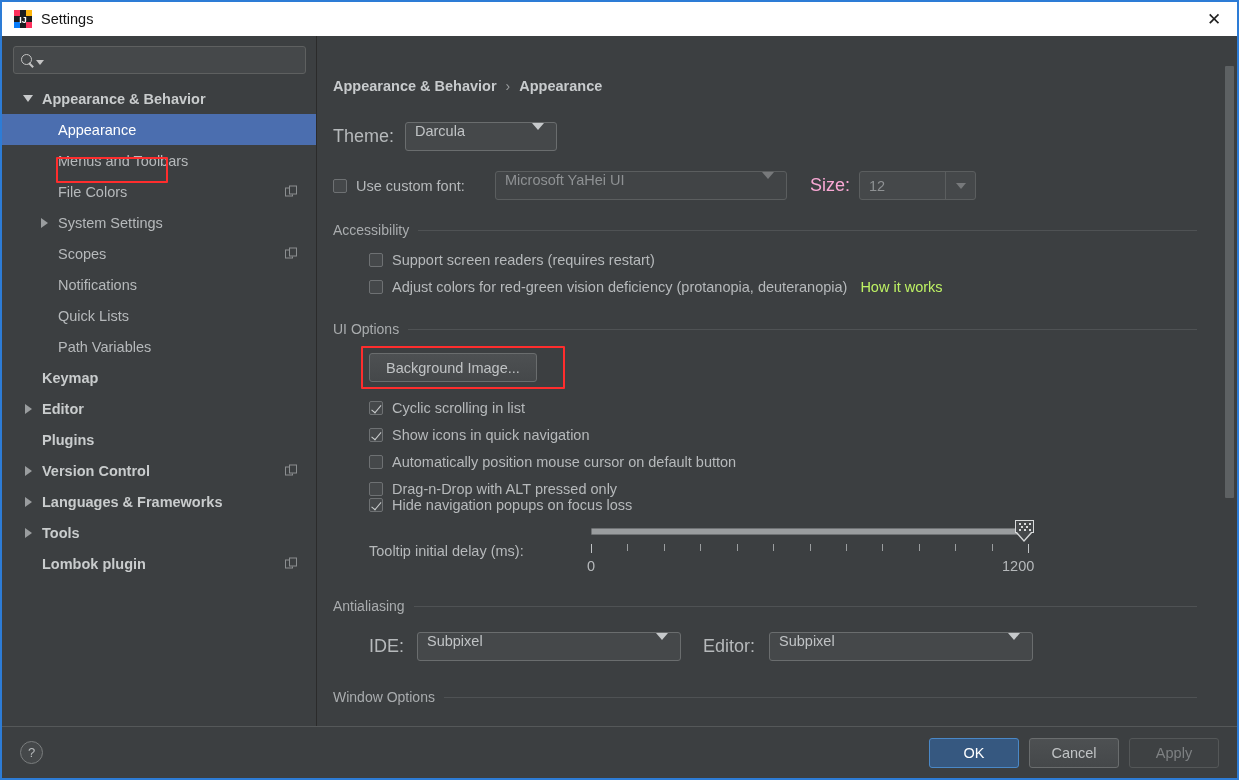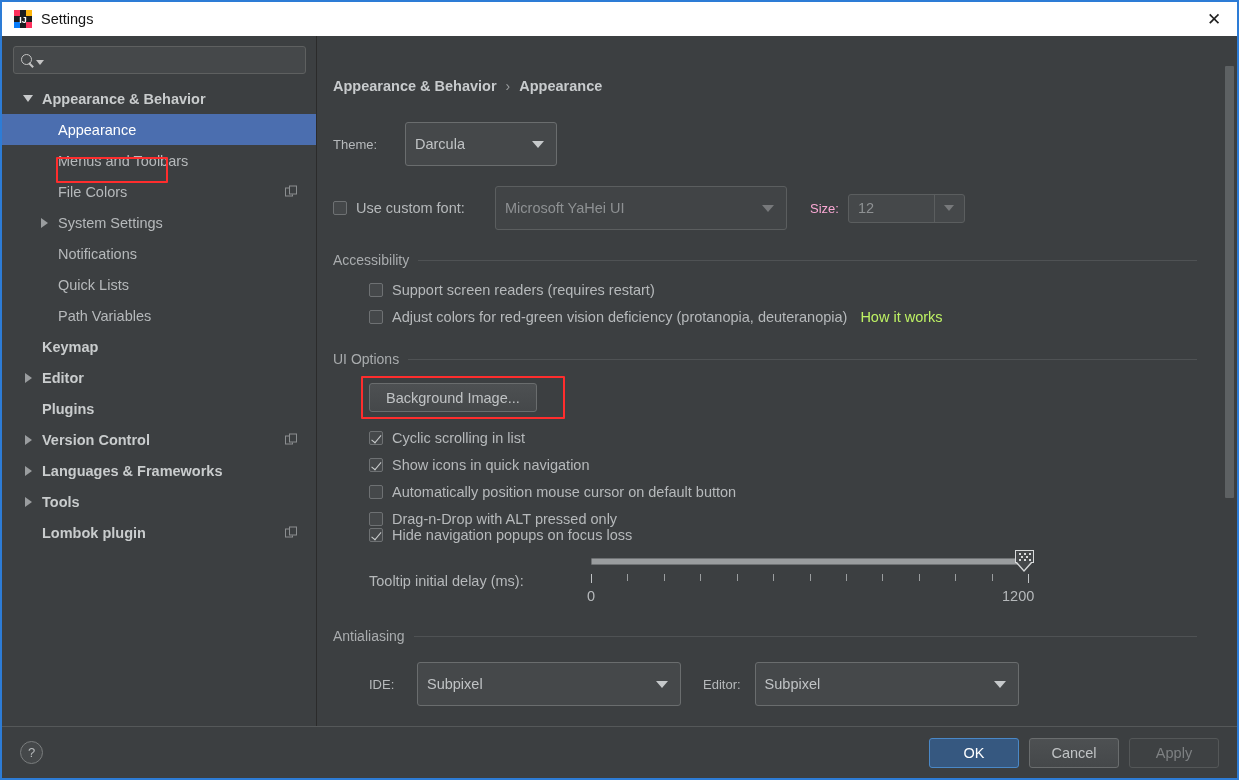--- a/index.html
+++ b/index.html
@@ -102,25 +102,25 @@
   }
   
   #main {
     flex:1; position:relative; background:#3c3f41;
     overflow:hidden; padding:0 0 0 0;
   }
   #main-inner { padding:42px 40px 0 16px; position:relative; }
   #breadcrumb { font-size:14.5px; font-weight:bold; color:#c8cbcd; display:flex; align-items:center; }
   #breadcrumb .sep { margin:0 9px; font-weight:normal; color:#9a9d9f; font-size:14px; }
   .row { display:flex; align-items:center; }
-  .fld-label { font-size:13px; color:#b6b9bb; }
+  .fld-label { font-size:18px; color:#b6b9bb; }
   
   .combo {
     background:#45484a; border:1px solid #6a6d6e; border-radius:3px;
-    height:44px; display:flex; align-items:center;
+    height:29px; display:flex; align-items:flex-start;
     padding:0 0 0 9px; color:#c0c3c5; font-size:14.5px; cursor:pointer;
     position:relative;
   }
   .combo .val { flex:1; white-space:nowrap; overflow:hidden; }
   .combo .arr {
     width:0; height:0; border-left:6px solid transparent; border-right:6px solid transparent;
     border-top:7px solid #c6c9cb; margin-right:12px;
   }
   .combo.disabled { color:#8e9193; border-color:#5b5e5f; background:#414446; }
   .combo.disabled .arr { border-top-color:#77797b; }
@@ -282,20 +282,28 @@
             <span class="copy-icon">
               <span class="sq1"></span>
               <span class="sq2"></span>
             </span>
           </div>
           <div class="tree-row child">
             <span class="arrow">
               <span class="tri-right"></span>
             </span>
             <span class="lbl">System Settings</span>
+          </div>
+          <div class="tree-row child">
+            <span class="arrow"></span>
+            <span class="lbl">Scopes</span>
+            <span class="copy-icon">
+              <span class="sq1"></span>
+              <span class="sq2"></span>
+            </span>
           </div>
           <div class="tree-row child">
             <span class="arrow"></span>
             <span class="lbl">Notifications</span>
           </div>
           <div class="tree-row child">
             <span class="arrow"></span>
             <span class="lbl">Quick Lists</span>
           </div>
           <div class="tree-row child">

